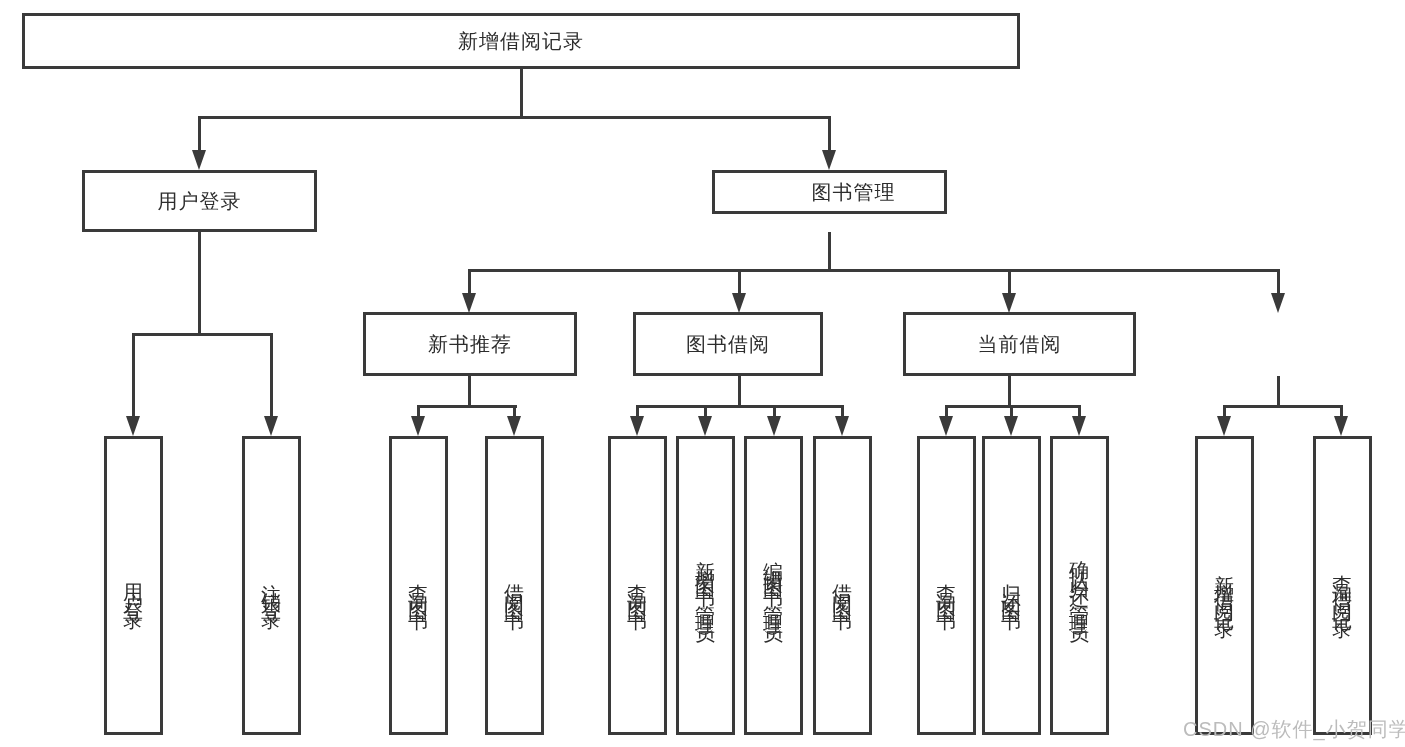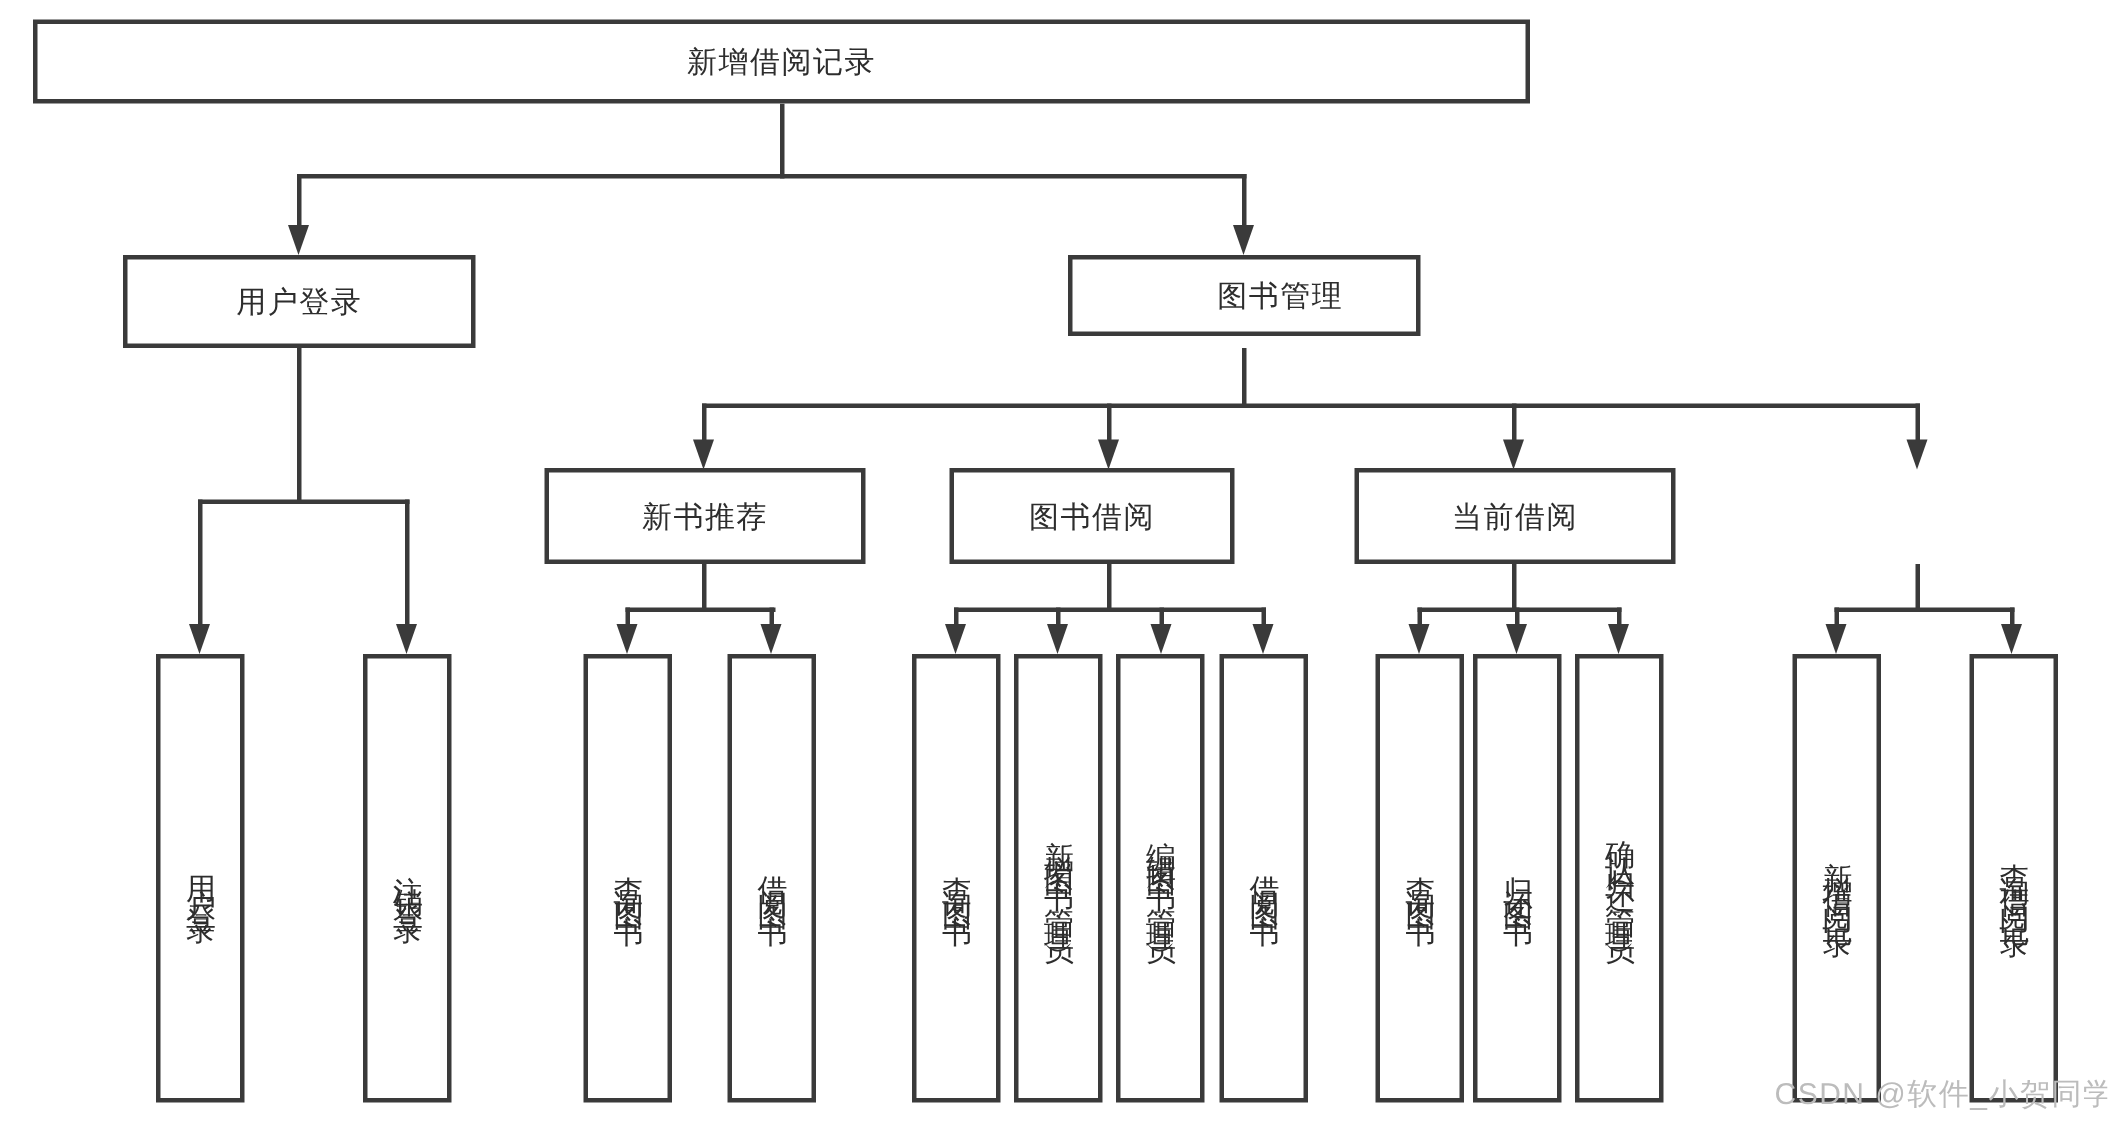--- a/index.html
+++ b/index.html
@@ -88,21 +88,21 @@
   <div class="v" style="left:520px; top:69px; height:50px;"></div>
   <div class="h" style="left:198px; top:116px; width:633px;"></div>
   <div class="v" style="left:198px; top:116px; height:34px;"></div>
   <div class="v" style="left:828px; top:116px; height:34px;"></div>
   <div class="arrow" style="left:192px; top:150px;"></div>
   <div class="arrow" style="left:822px; top:150px;"></div>
 
   <div class="box" style="left:82px; top:170px; width:235px; height:62px;">
     <span class="lbl">用户登录</span>
   </div>
-  <div class="box" style="left:712px; top:170px; width:235px; height:54px;padding-left:48px;">
+  <div class="box" style="left:712px; top:170px; width:235px; height:44px;padding-left:48px;">
     <span class="lbl">图书管理</span>
   </div>
 
   <div class="v" style="left:198px; top:232px; height:104px;"></div>
   <div class="h" style="left:132px; top:333px; width:141px;"></div>
   <div class="v" style="left:132px; top:333px; height:84px;"></div>
   <div class="v" style="left:270px; top:333px; height:84px;"></div>
   <div class="arrow" style="left:126px; top:416px;"></div>
   <div class="arrow" style="left:264px; top:416px;"></div>
 
@@ -116,21 +116,21 @@
   <div class="arrow" style="left:732px; top:293px;"></div>
   <div class="arrow" style="left:1002px; top:293px;"></div>
   <div class="arrow" style="left:1271px; top:293px;"></div>
 
   <div class="box" style="left:363px; top:312px; width:214px; height:64px;">
     <span class="lbl">新书推荐</span>
   </div>
   <div class="box" style="left:633px; top:312px; width:190px; height:64px;">
     <span class="lbl">图书借阅</span>
   </div>
-  <div class="box" style="left:903px; top:312px; width:214px; height:64px;">
+  <div class="box" style="left:903px; top:312px; width:233px; height:64px;">
     <span class="lbl">当前借阅</span>
   </div>
 
   <div class="v" style="left:468px; top:376px; height:32px;"></div>
   <div class="h" style="left:417px; top:405px; width:100px;"></div>
   <div class="v" style="left:417px; top:405px; height:14px;"></div>
   <div class="v" style="left:513px; top:405px; height:14px;"></div>
   <div class="arrow" style="left:411px; top:416px;"></div>
   <div class="arrow" style="left:507px; top:416px;"></div>
 

